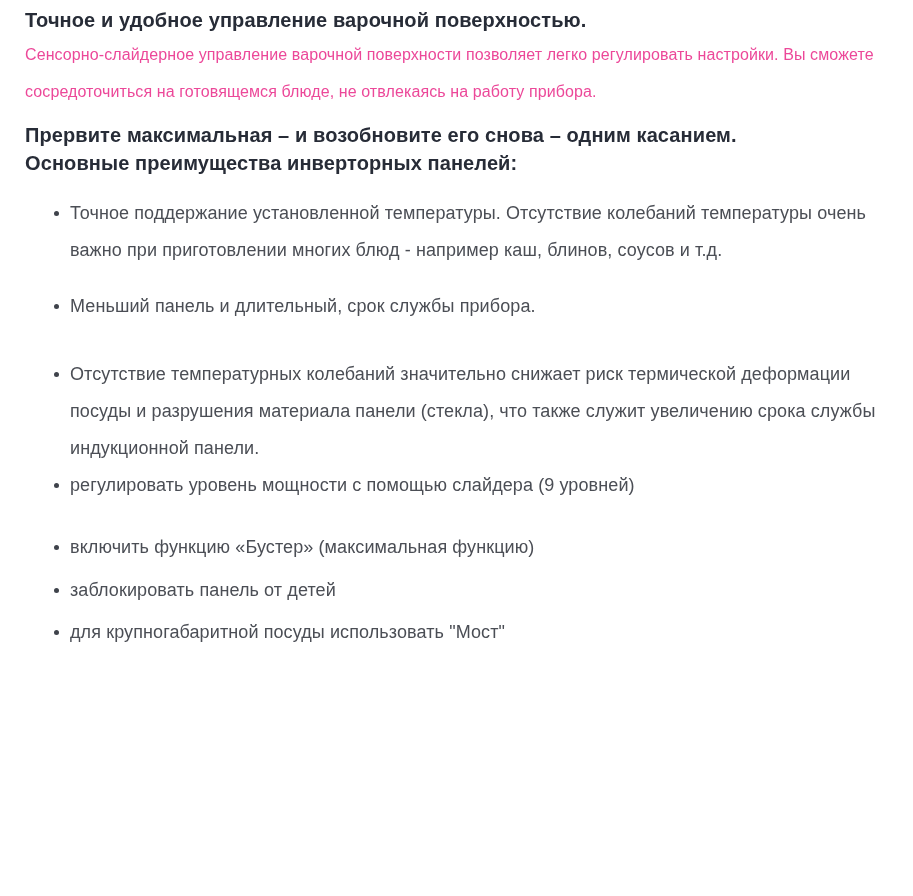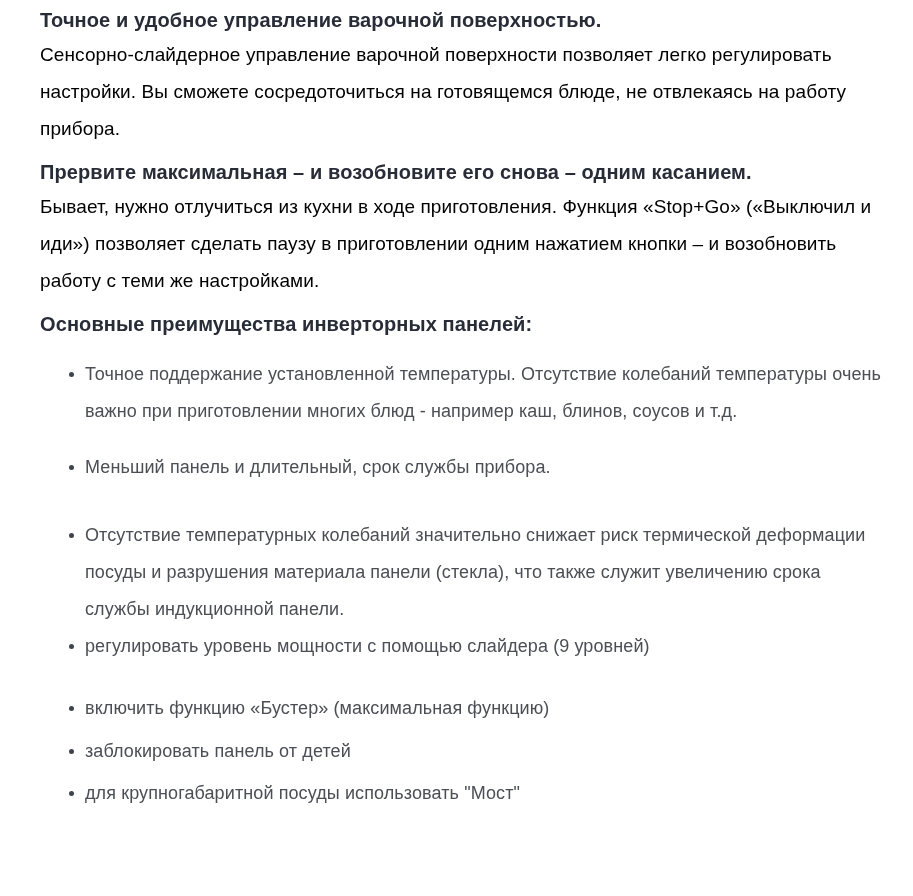--- a/index.html
+++ b/index.html
@@ -8,37 +8,37 @@
     background: #ffffff;
   }
   body {
     width: 913px;
     height: 896px;
     overflow: hidden;
     font-family: "Liberation Sans", "DejaVu Sans", sans-serif;
     -webkit-font-smoothing: antialiased;
   }
   .page {
-    padding: 8px 27px 0 40px;
+    padding: 8px 27px 0 25px;
     box-sizing: border-box;
     width: 913px;
   }
   .section-heading {
     font-size: 20px;
     font-weight: 700;
     line-height: 24px;
     color: #272c37;
     margin: 0 0 4px 0;
     letter-spacing: 0.1px;
   }
   .body-text {
-    font-size: 19px;
+    font-size: 16px;
     font-weight: 400;
     line-height: 37px;
-    color: #000000;
+    color: #ec4899;
     margin: 0;
     letter-spacing: 0.1px;
   }
   .para { margin: 0 0 13px 0; }
   .intro-text { margin: 0 0 6px 0; }
   section.block { margin: 0; padding: 0; }
   .sec-1 { margin-top: 0; }
   .sec-2 { margin-top: 13px; }
   .sec-3 { margin-top: 11px; }
   .sec-4 { margin-top: 14px; }
@@ -79,21 +79,20 @@
 
 <div class="page">
 
   <section class="block sec-1">
     <h3 class="section-heading">Точное и удобное управление варочной поверхностью.</h3>
     <p class="body-text para">Сенсорно-слайдерное управление варочной поверхности позволяет легко регулировать настройки. Вы сможете сосредоточиться на готовящемся блюде, не отвлекаясь на работу прибора.</p>
   </section>
 
   <section class="block sec-2">
     <h3 class="section-heading">Прервите максимальная – и возобновите его снова – одним касанием.</h3>
-    <p class="body-text para">Бывает, нужно отлучиться из кухни в ходе приготовления. Функция «Stop+Go» («Выключил и иди») позволяет сделать паузу в приготовлении одним нажатием кнопки – и возобновить работу с теми же настройками.</p>
   </section>
 
   <section class="block sec-3">
     <h3 class="section-heading">Основные преимущества инверторных панелей:</h3>
     <ul class="bullet-list advantages-list">
       <li>Точное поддержание установленной температуры. Отсутствие колебаний температуры очень важно при приготовлении многих блюд  - например каш, блинов, соусов и т.д.</li>
       <li>Меньший панель и длительный, срок службы прибора.</li>
       <li>Отсутствие температурных колебаний значительно снижает риск термической деформации посуды и разрушения материала панели (стекла), что также служит увеличению срока службы индукционной панели.</li>
     </ul>
   </section>

